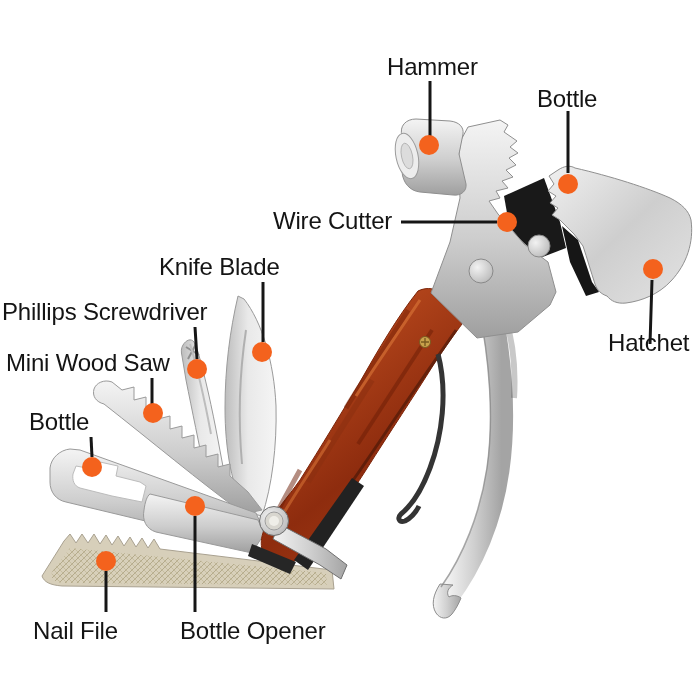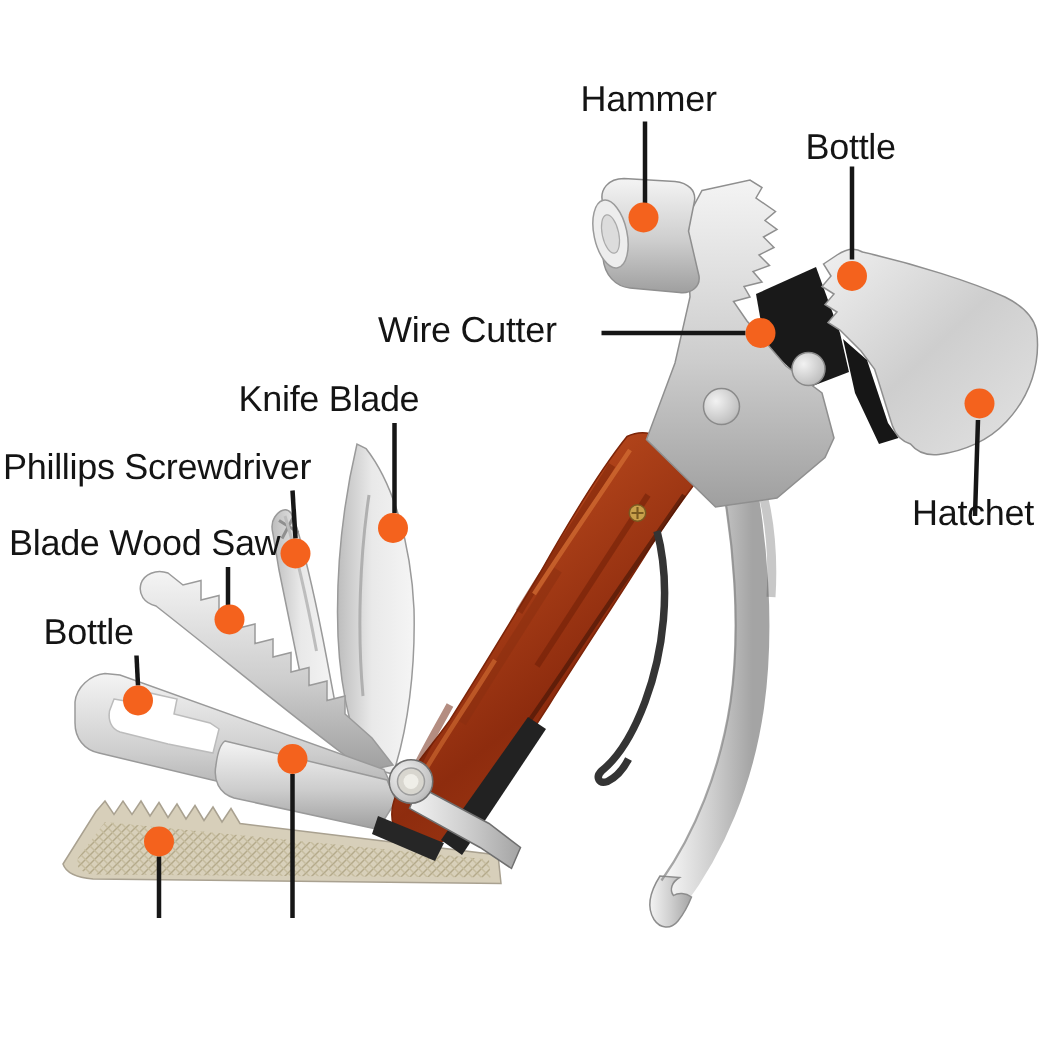--- a/index.html
+++ b/index.html
@@ -163,20 +163,22 @@
     <circle cx="153" cy="413" r="10"></circle>
     <circle cx="92" cy="467" r="10"></circle>
     <circle cx="106" cy="561" r="10"></circle>
     <circle cx="195" cy="506" r="10"></circle>
     <circle cx="653" cy="269" r="10"></circle>
   </g>
 </svg>
 
 <div class="lbl" style="left:387px;top:55px">Hammer</div>
 <div class="lbl" style="left:537px;top:87px">Bottle</div>
-<div class="lbl" style="left:252px;top:209px">Wire Cutter</div>
+<div class="lbl" style="left:273px;top:209px">Wire Cutter</div>
 <div class="lbl" style="left:159px;top:255px">Knife Blade</div>
 <div class="lbl" style="left:2px;top:300px">Phillips Screwdriver</div>
-<div class="lbl" style="left:6px;top:351px">Blade Wood Saw</div>
+<div class="lbl" style="left:6px;top:351px">Mini Wood Saw</div>
 <div class="lbl" style="left:29px;top:410px">Bottle</div>
+<div class="lbl" style="left:33px;top:619px">Nail File</div>
+<div class="lbl" style="left:180px;top:619px">Bottle Opener</div>
 <div class="lbl" style="left:608px;top:331px">Hatchet</div>
 
 </div>
 
 </body></html>

